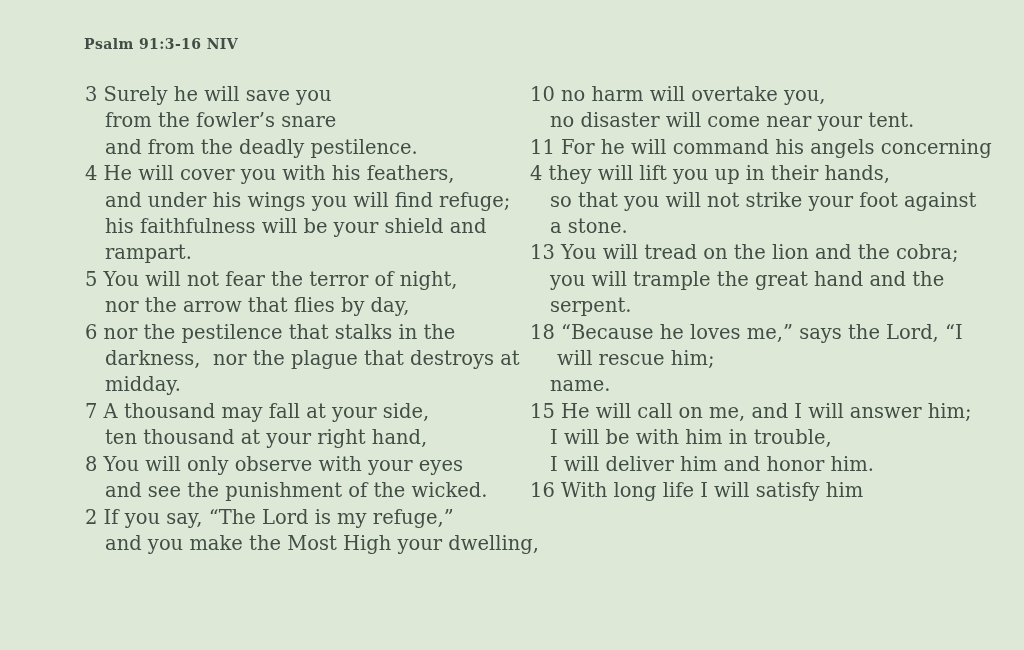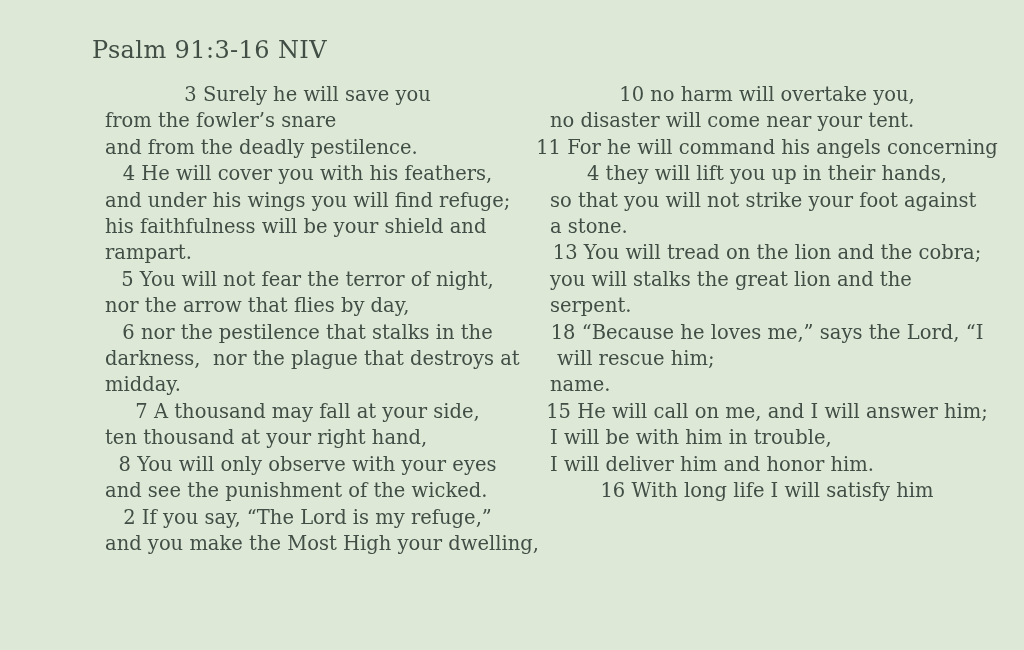--- a/index.html
+++ b/index.html
@@ -17,43 +17,44 @@
     font-family: "DejaVu Serif", "Liberation Serif", serif;
     color: var(--fg);
     position: relative;
   }
   .page {
     position: absolute;
     inset: 0;
   }
   .passage-title {
     position: absolute;
-    left: 92px;
+    left: 84px;
     top: 36px;
-    font-size: 24px;
+    font-size: 14px;
     letter-spacing: 0.4px;
     white-space: pre;
+    font-weight: bold;
   }
   .columns {
     position: absolute;
     left: 85px;
     top: 82px;
     right: 20px;
     display: flex;
   }
   .verse-column {
     font-size: 19.5px;
     line-height: 26.4px;
   }
   .verse-column.left  { width: 445px; flex: 0 0 445px; }
   .verse-column.right { width: 474px; flex: 0 0 474px; }
   .verse-line {
     white-space: pre;
   }
-  .indent-0 { padding-left: 0; text-align: center; }
+  .indent-0 { padding-left: 0; }
   .indent-1 { padding-left: 20px; }
   .indent-2 { padding-left: 27px; }
 </style>
 </head>
 <body>
 
 <div class="page">
   <div class="passage-title">Psalm 91:3-16 NIV</div>
 
   <div class="columns">
@@ -78,21 +79,21 @@
         <div class="verse-line indent-1">and you make the Most High your dwelling,</div>
       </div>
     <div class="verse-column right">
         <div class="verse-line indent-0">10 no harm will overtake you,</div>
         <div class="verse-line indent-1">no disaster will come near your tent.</div>
         <div class="verse-line indent-0">11 For he will command his angels concerning</div>
         <div class="verse-line indent-0">4 they will lift you up in their hands,</div>
         <div class="verse-line indent-1">so that you will not strike your foot against</div>
         <div class="verse-line indent-1">a stone.</div>
         <div class="verse-line indent-0">13 You will tread on the lion and the cobra;</div>
-        <div class="verse-line indent-1">you will stalks the great lion and the</div>
+        <div class="verse-line indent-1">you will trample the great hand and the</div>
         <div class="verse-line indent-1">serpent.</div>
         <div class="verse-line indent-0">18 “Because he loves me,” says the Lord, “I</div>
         <div class="verse-line indent-2">will rescue him;</div>
         <div class="verse-line indent-1">name.</div>
         <div class="verse-line indent-0">15 He will call on me, and I will answer him;</div>
         <div class="verse-line indent-1">I will be with him in trouble,</div>
         <div class="verse-line indent-1">I will deliver him and honor him.</div>
         <div class="verse-line indent-0">16 With long life I will satisfy him</div>
       </div>
   </div>

